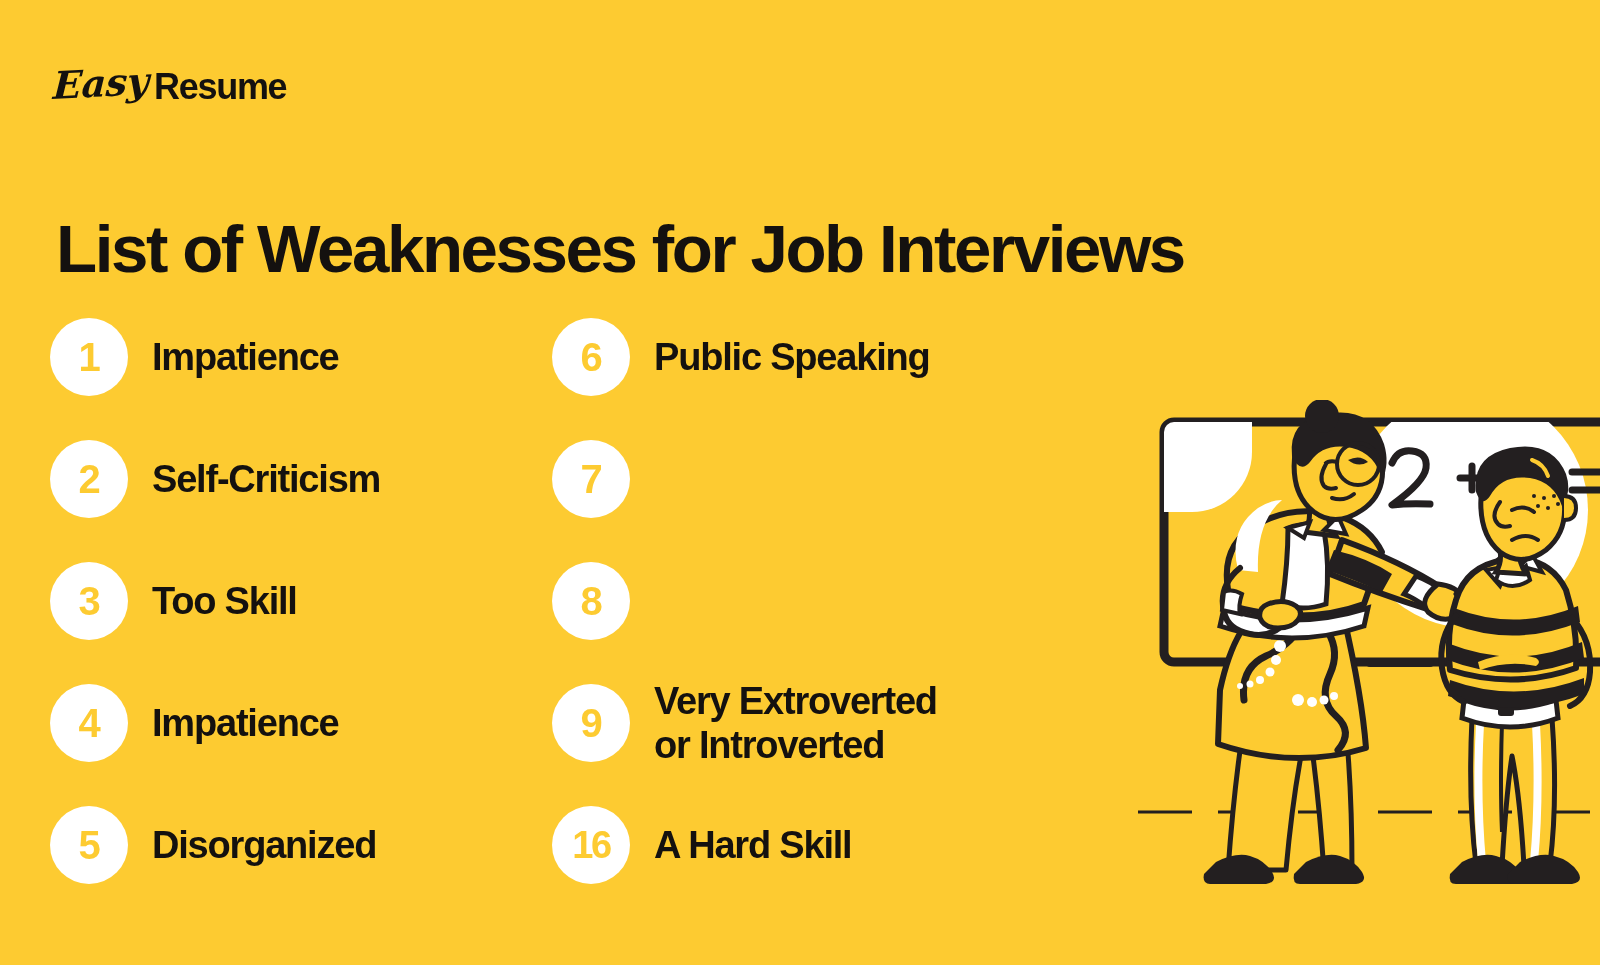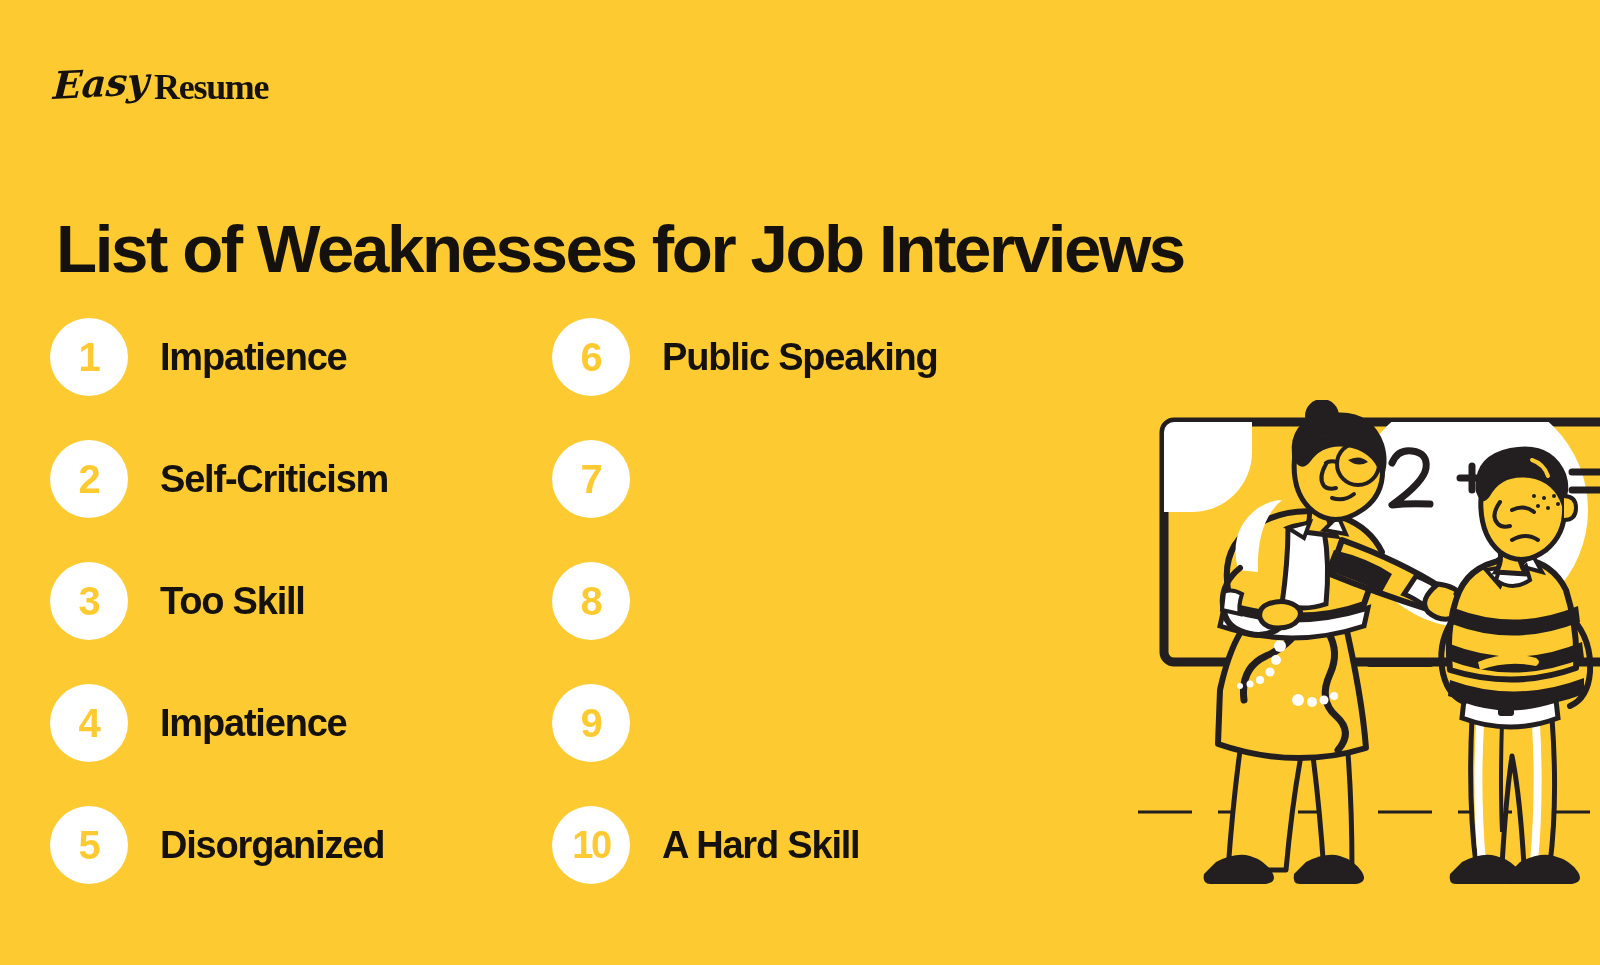--- a/index.html
+++ b/index.html
@@ -35,21 +35,21 @@
     font-style: italic;
     font-weight: 700;
     font-size: 38px;
     color: #14110F;
     letter-spacing: -0.5px;
     transform: skewX(-6deg) rotate(-3deg);
     transform-origin: left bottom;
     padding-right: 7px;
   }
   #logo-resume {
-    font-family: Liberation Serif, serif;
+    font-family: Liberation Sans, sans-serif;
     font-weight: 700;
     font-size: 36px;
     color: #14110F;
     letter-spacing: -1.3px;
   }
 
   
   #title {
     position: absolute;
     left: 56px;
@@ -93,21 +93,21 @@
     font-family: "Liberation Sans", sans-serif;
     font-weight: 700;
     font-size: 40px;
     color: #FDCB31;
     letter-spacing: -1px;
     line-height: 1;
   }
   .badge.wide { font-size: 38px; letter-spacing: -2.5px; }
 
   .item-label {
-    margin-left: 32px;
+    margin-left: 24px;
     font-family: "Liberation Sans", sans-serif;
     font-weight: 700;
     font-size: 38px;
     line-height: 44px;
     letter-spacing: -1.2px;
     color: #14110F;
     white-space: pre-line;
   }
 
   
@@ -171,24 +171,26 @@
     <div class="list-item">
       <div class="badge">7</div>
     </div>
 
     <div class="list-item">
       <div class="badge">8</div>
     </div>
 
     <div class="list-item two-line">
       <div class="badge">9</div>
-    </div>
-
-    <div class="list-item">
-      <div class="badge wide">10</div>
+      <div class="item-label">Very Extroverted
+or Introverted</div>
+    </div>
+
+    <div class="list-item">
+      <div class="badge wide">16</div>
       <div class="item-label">A Hard Skill</div>
     </div>
 
   </div>
 
   <div id="illustration">
     <svg width="500" height="500" viewBox="0 0 500 500" xmlns="http://www.w3.org/2000/svg">
       <defs>
         <clipPath id="boardClip">
           <rect x="44" y="22" width="450" height="240" rx="10" ry="10"></rect>

